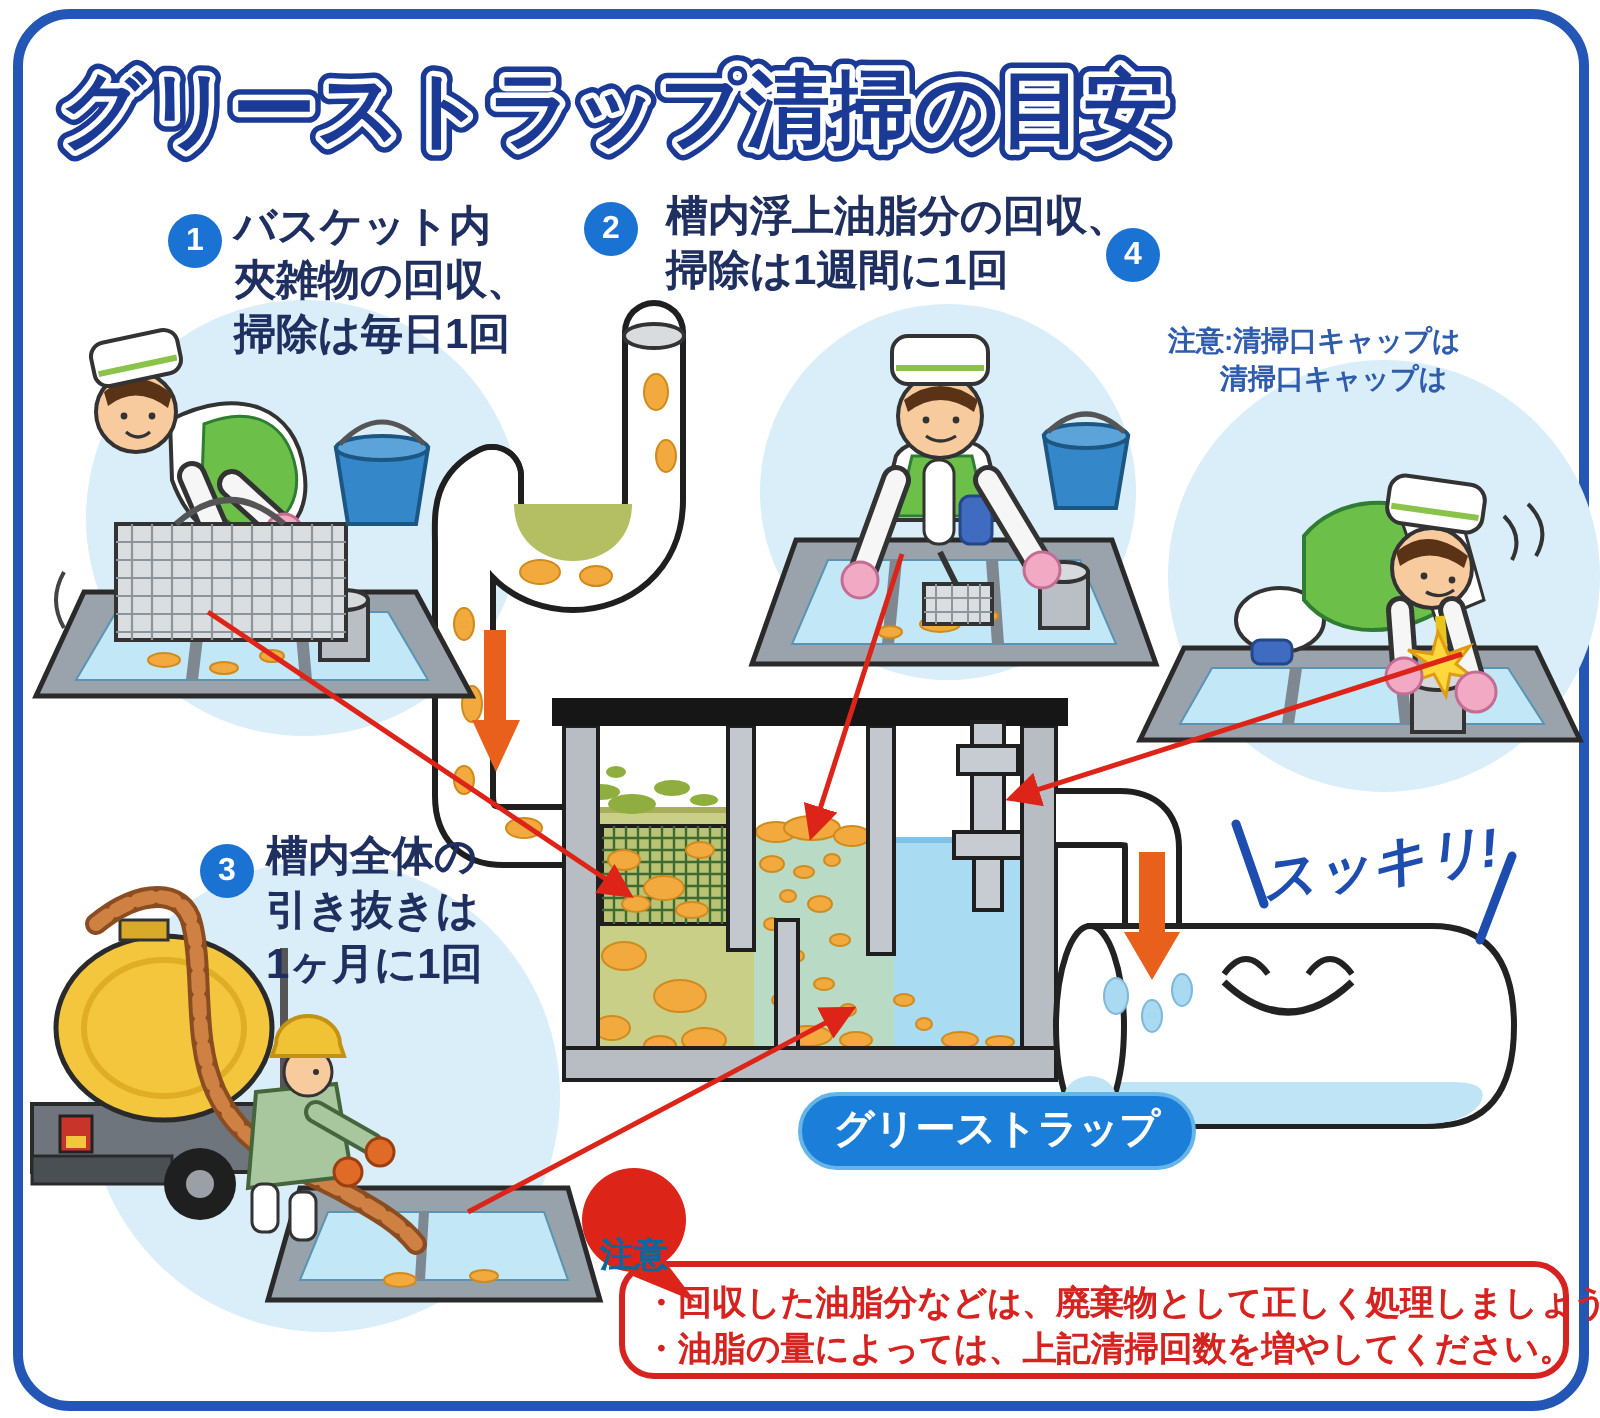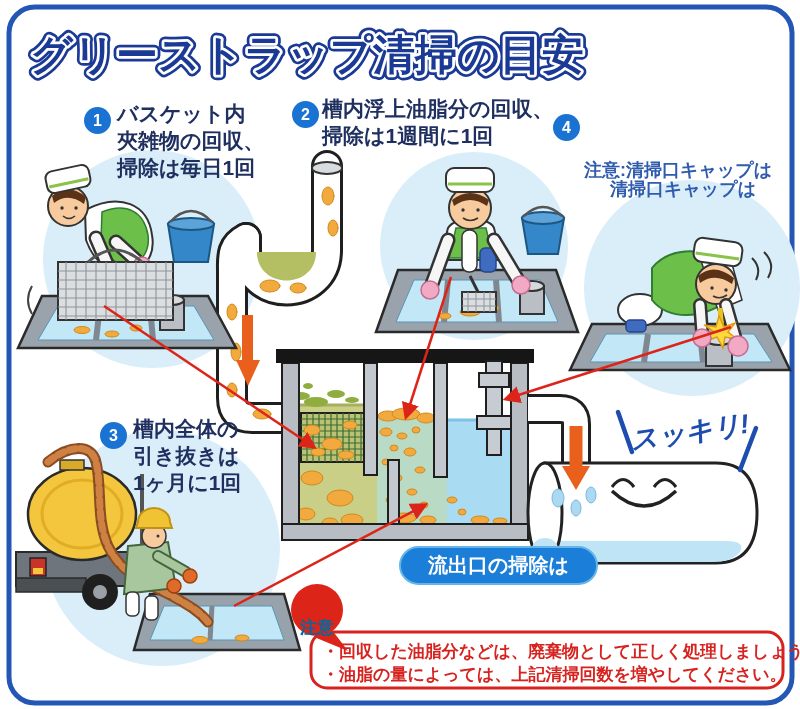--- a/index.html
+++ b/index.html
@@ -4,21 +4,21 @@
 <style>
   html,body{margin:0;padding:0;background:#fff;}
   .canvas{position:relative;width:800px;height:709px;background:#fff;overflow:hidden;
           font-family:"Liberation Sans","DejaVu Sans",sans-serif;}
   .canvas svg{position:absolute;left:0;top:0;}
   .stepnum{position:absolute;width:27px;height:27px;border-radius:50%;background:#1a72d2;
            color:#fff;font-weight:bold;font-size:16px;display:flex;align-items:center;
            justify-content:center;z-index:3;}
   .step-text{position:absolute;color:#1f3060;font-size:21px;line-height:27px;font-weight:700;
              white-space:nowrap;z-index:3;}
-  .step4-note{position:absolute;left:584px;top:161px;color:#2f5cad;font-size:18px;
+  .step4-note{position:absolute;left:584px;top:161px;color:#2f5cad;font-size:14px;
               line-height:19px;font-weight:700;white-space:nowrap;z-index:3;}
   .step4-note .indent{padding-left:26px;}
   .pill-label{position:absolute;left:400px;top:547px;width:197px;height:37px;line-height:37px;
               text-align:center;color:#fff;font-weight:bold;font-size:20px;z-index:3;}
   .sukkiri{position:absolute;left:630px;top:414px;color:#1e4db0;font-weight:bold;
            font-style:italic;font-size:27px;transform:rotate(-8deg);white-space:nowrap;z-index:3;}
   .chuui-label{position:absolute;left:294px;top:616px;width:46px;text-align:center;color:#0369a1;
                font-weight:bold;font-size:17px;z-index:3;}
   .note-text{position:absolute;left:322px;top:640px;color:#d6231f;font-size:17px;
              line-height:23px;font-weight:700;white-space:nowrap;z-index:3;}
@@ -336,39 +336,39 @@
 </svg>
 
 <div class="stepnum" style="left:84px;top:107px">1</div>
 <div class="step-text" style="left:117px;top:100px">
   <div>バスケット内</div>
   <div>夾雑物の回収、</div>
   <div>掃除は毎日1回</div>
 </div>
 
 <div class="stepnum" style="left:292px;top:101px">2</div>
-<div class="step-text" style="left:322px;top:95px">
+<div class="step-text" style="left:333px;top:95px">
   <div>槽内浮上油脂分の回収、</div>
   <div>掃除は1週間に1回</div>
 </div>
 
 <div class="stepnum" style="left:553px;top:114px">4</div>
 <div class="step4-note">
   <div>注意:清掃口キャップは</div>
   <div class="indent">清掃口キャップは</div>
 </div>
 
 <div class="stepnum" style="left:100px;top:422px">3</div>
 <div class="step-text" style="left:133px;top:415px">
   <div>槽内全体の</div>
   <div>引き抜きは</div>
   <div>1ヶ月に1回</div>
 </div>
 
-<div class="pill-label">流出口の掃除は</div>
+<div class="pill-label">グリーストラップ</div>
 <div class="sukkiri">スッキリ!</div>
 <div class="chuui-label">注意</div>
 <div class="note-text">
   <div>・回収した油脂分などは、廃棄物として正しく処理しましょう。</div>
   <div>・油脂の量によっては、上記清掃回数を増やしてください。</div>
 </div>
 
 </div>
 
 </body></html>

